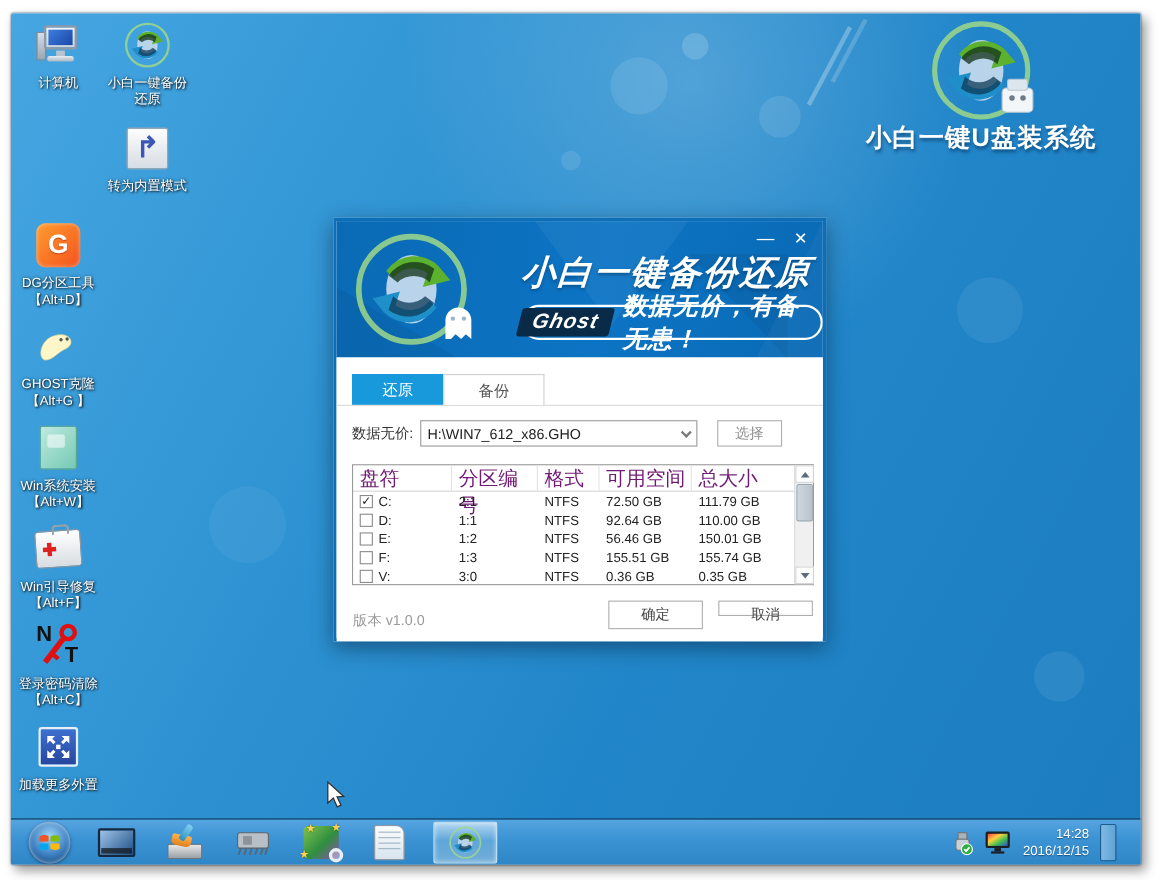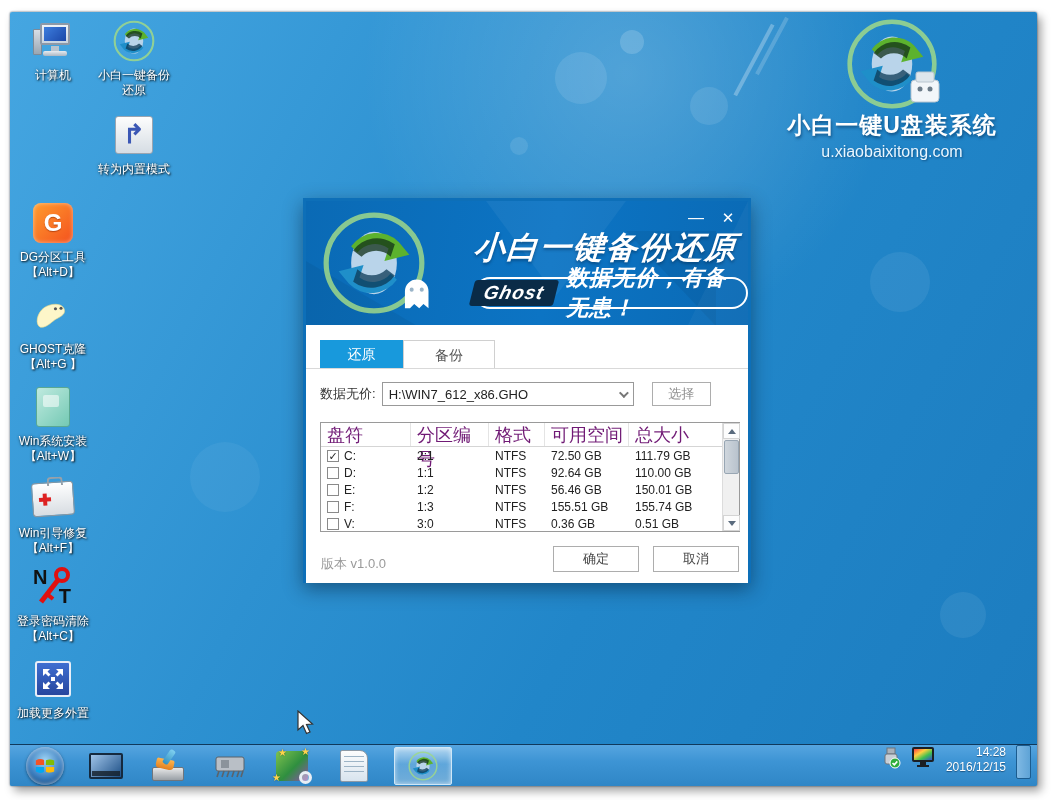--- a/index.html
+++ b/index.html
@@ -100,33 +100,33 @@
   .cb { display:inline-block; width:12px; height:12px; border:1px solid #8a8a8a; background:#fff; margin-right:5px; font-size:11px; line-height:11px; text-align:center; color:#222; }
   .vscroll { position:absolute; right:0; top:0; width:17px; height:108px; background:#f0f0f0; border-left:1px solid #dcdcdc; }
   .varrow { position:absolute; left:0; width:17px; height:16px; background:#fdfdfd; border:1px solid #d4d4d4; display:flex; align-items:center; justify-content:center; }
   .varrow.up { top:0; } .varrow.down { bottom:0; }
   .tri-up { width:0; height:0; border-left:4px solid transparent; border-right:4px solid transparent; border-bottom:5px solid #5a6b7d; }
   .tri-down { width:0; height:0; border-left:4px solid transparent; border-right:4px solid transparent; border-top:5px solid #5a6b7d; }
   .vthumb { position:absolute; left:1px; top:17px; width:15px; height:34px; background:linear-gradient(90deg,#cfd6dd,#b9c3cd); border:1px solid #98a6b3; border-radius:2px; }
 
   .version { position:absolute; left:15px; top:230px; font-size:13px; color:#9a9a9a; }
   .ok-btn { position:absolute; left:247px; top:221px; width:86px; height:26px; color:#444; line-height:24px; }
-  .cancel-btn { position:absolute; left:347px; top:221px; width:86px; height:26px; color:#444; line-height:24px; }
+  .cancel-btn { position:absolute; left:347px; top:221px; width:86px; height:14px; color:#444; line-height:24px; }
 
   
   .taskbar { position:absolute; left:0; bottom:0; width:100%; height:42px;
     background:linear-gradient(#56a5e0,#3d94d4 40%,#2f86c6); border-top:1px solid #10395c; display:flex; align-items:center; }
   .orb { position:relative; width:38px; height:38px; margin-left:16px; border-radius:50%;
     background:radial-gradient(circle at 50% 35%, #9fd4f5, #3c7fc0 55%, #174a7e 85%);
     box-shadow:inset 0 0 4px rgba(255,255,255,0.7), 0 1px 3px rgba(0,20,40,0.5); display:flex; align-items:center; justify-content:center; cursor:pointer; }
   .tb-icon { width:40px; height:38px; margin-left:22px; display:flex; align-items:center; justify-content:center; cursor:pointer; }
   .tb-active { width:58px; height:38px; margin-left:20px; border:1px solid #cfe7f7; border-radius:2px;
     background:linear-gradient(rgba(255,255,255,0.55),rgba(255,255,255,0.18) 45%,rgba(255,255,255,0.32));
     display:flex; align-items:center; justify-content:center; cursor:pointer; box-shadow:inset 0 0 5px rgba(255,255,255,0.6); }
-  .tray { position:absolute; right:6px; top:0; height:42px; display:flex; }
+  .tray { position:absolute; right:22px; top:0; height:42px; display:flex; align-items:center; }
   .clock { text-align:right; color:#fff; font-size:12px; line-height:15px; margin-left:10px; text-shadow:0 1px 1px rgba(0,30,60,0.5); }
   .show-desktop { width:15px; height:34px; margin-left:10px; border:1px solid #1b5c8f; border-radius:2px;
     background:linear-gradient(90deg,#7fb9e4,#5ea3d6); cursor:pointer; }
 
   .cursor { position:absolute; left:285px; top:698px; z-index:50; }
 
   
   .mi-screen { width:34px; height:26px; background:linear-gradient(135deg,#9fc3e8,#1d4f86); border:2px solid #15293e; border-radius:2px; position:relative; }
   .mi-screen::after { content:""; position:absolute; left:1px; bottom:1px; width:28px; height:5px; background:rgba(20,30,40,0.8); }
   .mi-brush { position:relative; width:36px; height:30px; }
@@ -279,21 +279,20 @@
             <use href="#logo-arrows"></use>
           </svg>
         <svg width="40" height="34" viewBox="0 0 40 34" style="position:absolute;left:128px;top:52px">
           <rect x="6" y="10" width="28" height="22" rx="4" fill="#f2f6f9" stroke="#b9c6d0"></rect>
           <rect x="11" y="2" width="18" height="10" rx="2" fill="#dde6ec" stroke="#b9c6d0"></rect>
           <circle cx="15" cy="19" r="2.5" fill="#6b7b88"></circle>
             <circle cx="25" cy="19" r="2.5" fill="#6b7b88"></circle>
         </svg>
       </div>
       <div class="btitle">小白一键U盘装系统</div>
-      <div class="burl">u.xiaobaixitong.com</div>
     </div>
 
     <div class="dialog">
       <div class="banner">
         <div class="shard" style="left:180px;top:0;width:0;height:0;border-left:70px solid transparent;border-right:70px solid transparent;border-top:95px solid rgba(255,255,255,0.05)"></div>
         <div class="shard" style="left:320px;top:30px;width:0;height:0;border-left:90px solid transparent;border-top:95px solid rgba(0,0,0,0.06)"></div>
         <div class="shard" style="left:0px;top:60px;width:0;height:0;border-right:120px solid transparent;border-bottom:70px solid rgba(0,0,0,0.05)"></div>
         <div class="shard" style="right:0;top:0;width:0;height:0;border-left:60px solid transparent;border-bottom:124px solid rgba(255,255,255,0.04)"></div>
 
         <div style="position:absolute;left:16px;top:10px">
@@ -381,21 +380,21 @@
                 <div class="td c5">155.74 GB</div>
               </div>
               <div class="trow">
                 <div class="td c1">
                   <span class="cb"></span>
                   <span>V:</span>
                 </div>
                 <div class="td c2">3:0</div>
                 <div class="td c3">NTFS</div>
                 <div class="td c4">0.36 GB</div>
-                <div class="td c5">0.51 GB</div>
+                <div class="td c5">0.35 GB</div>
               </div>
             </div>
           <div class="vscroll">
             <div class="varrow up">
                 <div class="tri-up"></div>
               </div>
             <div class="vthumb"></div>
             <div class="varrow down">
                 <div class="tri-down"></div>
               </div>

